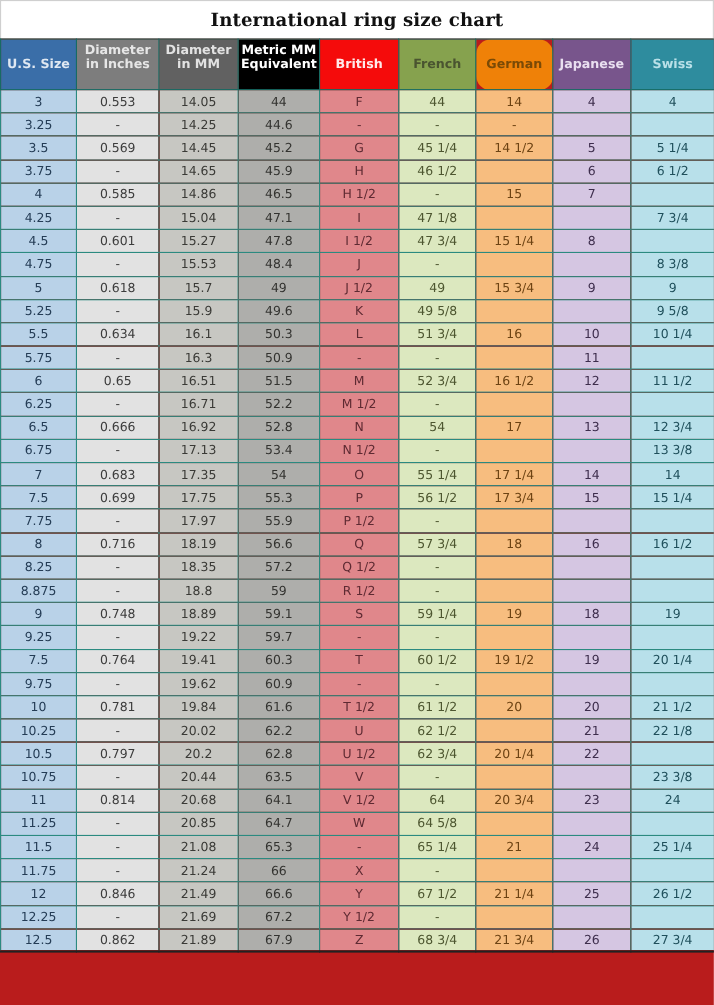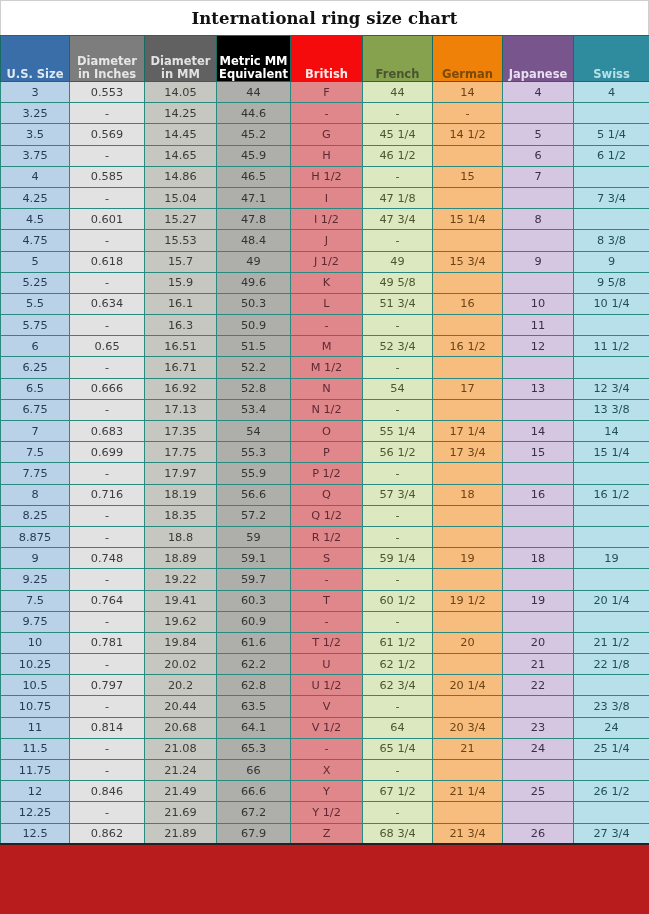--- a/index.html
+++ b/index.html
@@ -50,37 +50,37 @@
   table#size-table col.c4 { width: 72px; }
   table#size-table col.c5 { width: 70px; }
   table#size-table col.c6 { width: 70px; }
   table#size-table col.c7 { width: 71px; }
   table#size-table col.c8 { width: 76px; }
 
   thead th {
     height: 46px;
     vertical-align: bottom;
     text-align: center;
-    padding: 0 2px 0 2px;
+    padding: 0 2px 16px 2px;
     font-size: 11.5px;
     font-weight: bold;
     line-height: 13px;
     border: 1px solid #176b63;
     box-sizing: border-box;
   }
   thead th .hdr-l1 { display: block; }
   thead th .hdr-l2 { display: block; }
 
   th.h-us      { background: #3a6ea8; color: #dfe8f2; }
   th.h-inches  { background: #7d7d7d; color: #e6e6e6; }
   th.h-mm      { background: #616161; color: #e2e2e2; }
   th.h-metric  { background: #000000; color: #ffffff; }
   th.h-british { background: #f50b0b; color: #ffe9e9; }
   th.h-french  { background: #86a24e; color: #4a5430; }
-  th.h-german  { background: #ef8108; color: #7a4a06; }
+  th.h-german  { background: #ef8108; color: #7a4a06; border-radius: 13px; }
   th.h-japan   { background: #78558c; color: #e9dff0; }
   th.h-swiss   { background: #2e8c9e; color: #b9e0e8; }
 
   tbody td {
     height: 21.2px;
     text-align: center;
     vertical-align: middle;
     font-size: 11.3px;
     border: 1px solid #2b8a80;
     box-sizing: border-box;
@@ -489,20 +489,31 @@
           <td class="c-inches">0.814</td>
           <td class="c-mm">20.68</td>
           <td class="c-metric">64.1</td>
           <td class="c-british">V 1/2</td>
           <td class="c-french">64</td>
           <td class="c-german">20 3/4</td>
           <td class="c-japan">23</td>
           <td class="c-swiss">24</td>
         </tr>
         <tr>
+          <td class="c-us">11.25</td>
+          <td class="c-inches">-</td>
+          <td class="c-mm">20.85</td>
+          <td class="c-metric">64.7</td>
+          <td class="c-british">W</td>
+          <td class="c-french">64 5/8</td>
+          <td class="c-german"></td>
+          <td class="c-japan"></td>
+          <td class="c-swiss"></td>
+        </tr>
+        <tr>
           <td class="c-us">11.5</td>
           <td class="c-inches">-</td>
           <td class="c-mm">21.08</td>
           <td class="c-metric">65.3</td>
           <td class="c-british">-</td>
           <td class="c-french">65 1/4</td>
           <td class="c-german">21</td>
           <td class="c-japan">24</td>
           <td class="c-swiss">25 1/4</td>
         </tr>

